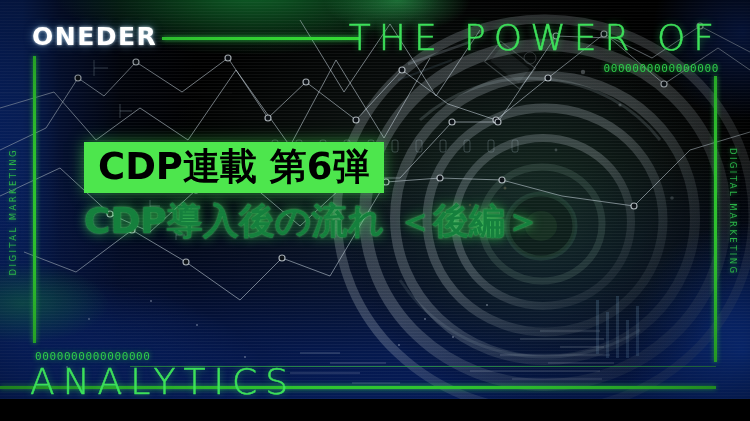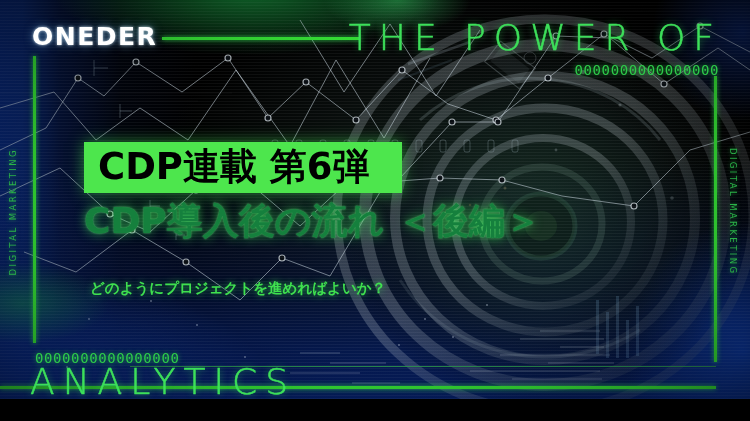--- a/index.html
+++ b/index.html
@@ -59,38 +59,38 @@
   }
   .thin-head{
     position:absolute;color:#3de05a;letter-spacing:8px;font-size:36px;
     font-weight:300;white-space:nowrap;
     text-shadow:0 0 7px rgba(45,210,80,.65);
     -webkit-text-stroke:.5px #3de05a;
   }
   #power-of{right:28px;top:17px;}
   #analytics{left:30px;top:361px;}
   .binary{
-    position:absolute;color:#2ecb4a;font-size:14px;letter-spacing:.6px;
+    position:absolute;color:#2ecb4a;font-size:11px;letter-spacing:.6px;
     font-family:"DejaVu Sans Mono","Liberation Mono",monospace;
     text-shadow:0 0 5px rgba(46,203,74,.8);white-space:nowrap;
   }
   #binary-right{right:31px;top:62px;}
   #binary-left{left:35px;top:350px;}
   .vert{
     position:absolute;color:#2ab348;font-size:8.5px;letter-spacing:2.4px;
     text-shadow:0 0 4px rgba(42,179,72,.7);white-space:nowrap;
   }
   #vert-left{left:8px;top:148px;transform:rotate(180deg);writing-mode:vertical-rl;}
   #vert-right{right:12px;top:148px;writing-mode:vertical-rl;}
   
   #headline{position:absolute;left:0;top:142px;width:750px;text-align:left;}
   #title-bar{
     display:inline-block;margin-left:84px;background:#4de64d;
     color:#000;font-weight:bold;font-size:37px;line-height:1.06;
-    padding:5px 32px 7px 14px;letter-spacing:0px;white-space:nowrap;
+    padding:5px 14px 7px 14px;letter-spacing:0px;white-space:nowrap;
     box-shadow:0 0 14px rgba(70,235,90,.55);
   }
   #title-sub{
     margin-left:84px;margin-top:9px;color:#15803d;font-weight:bold;
     font-size:36px;line-height:1.06;white-space:nowrap;
     text-shadow:0 0 11px rgba(60,230,90,.75),0 0 2px rgba(140,255,160,.6);
   }
   #lede{
     position:absolute;left:90px;top:277px;color:#3fe04f;font-weight:bold;
     font-size:14.5px;line-height:1.55;white-space:nowrap;
@@ -271,16 +271,15 @@
 
   <div id="vert-left" class="vert">DIGITAL MARKETING</div>
   <div id="vert-right" class="vert">DIGITAL MARKETING</div>
 
   <div id="headline">
     <div id="title-bar">CDP連載 第6弾</div>
     <div id="title-sub">CDP導入後の流れ ＜後編＞</div>
   </div>
 
   <div id="lede">
-    <div>どのようにプロジェクトを進めればよいか？</div>
   </div>
 
 </div>
 
 </body></html>

